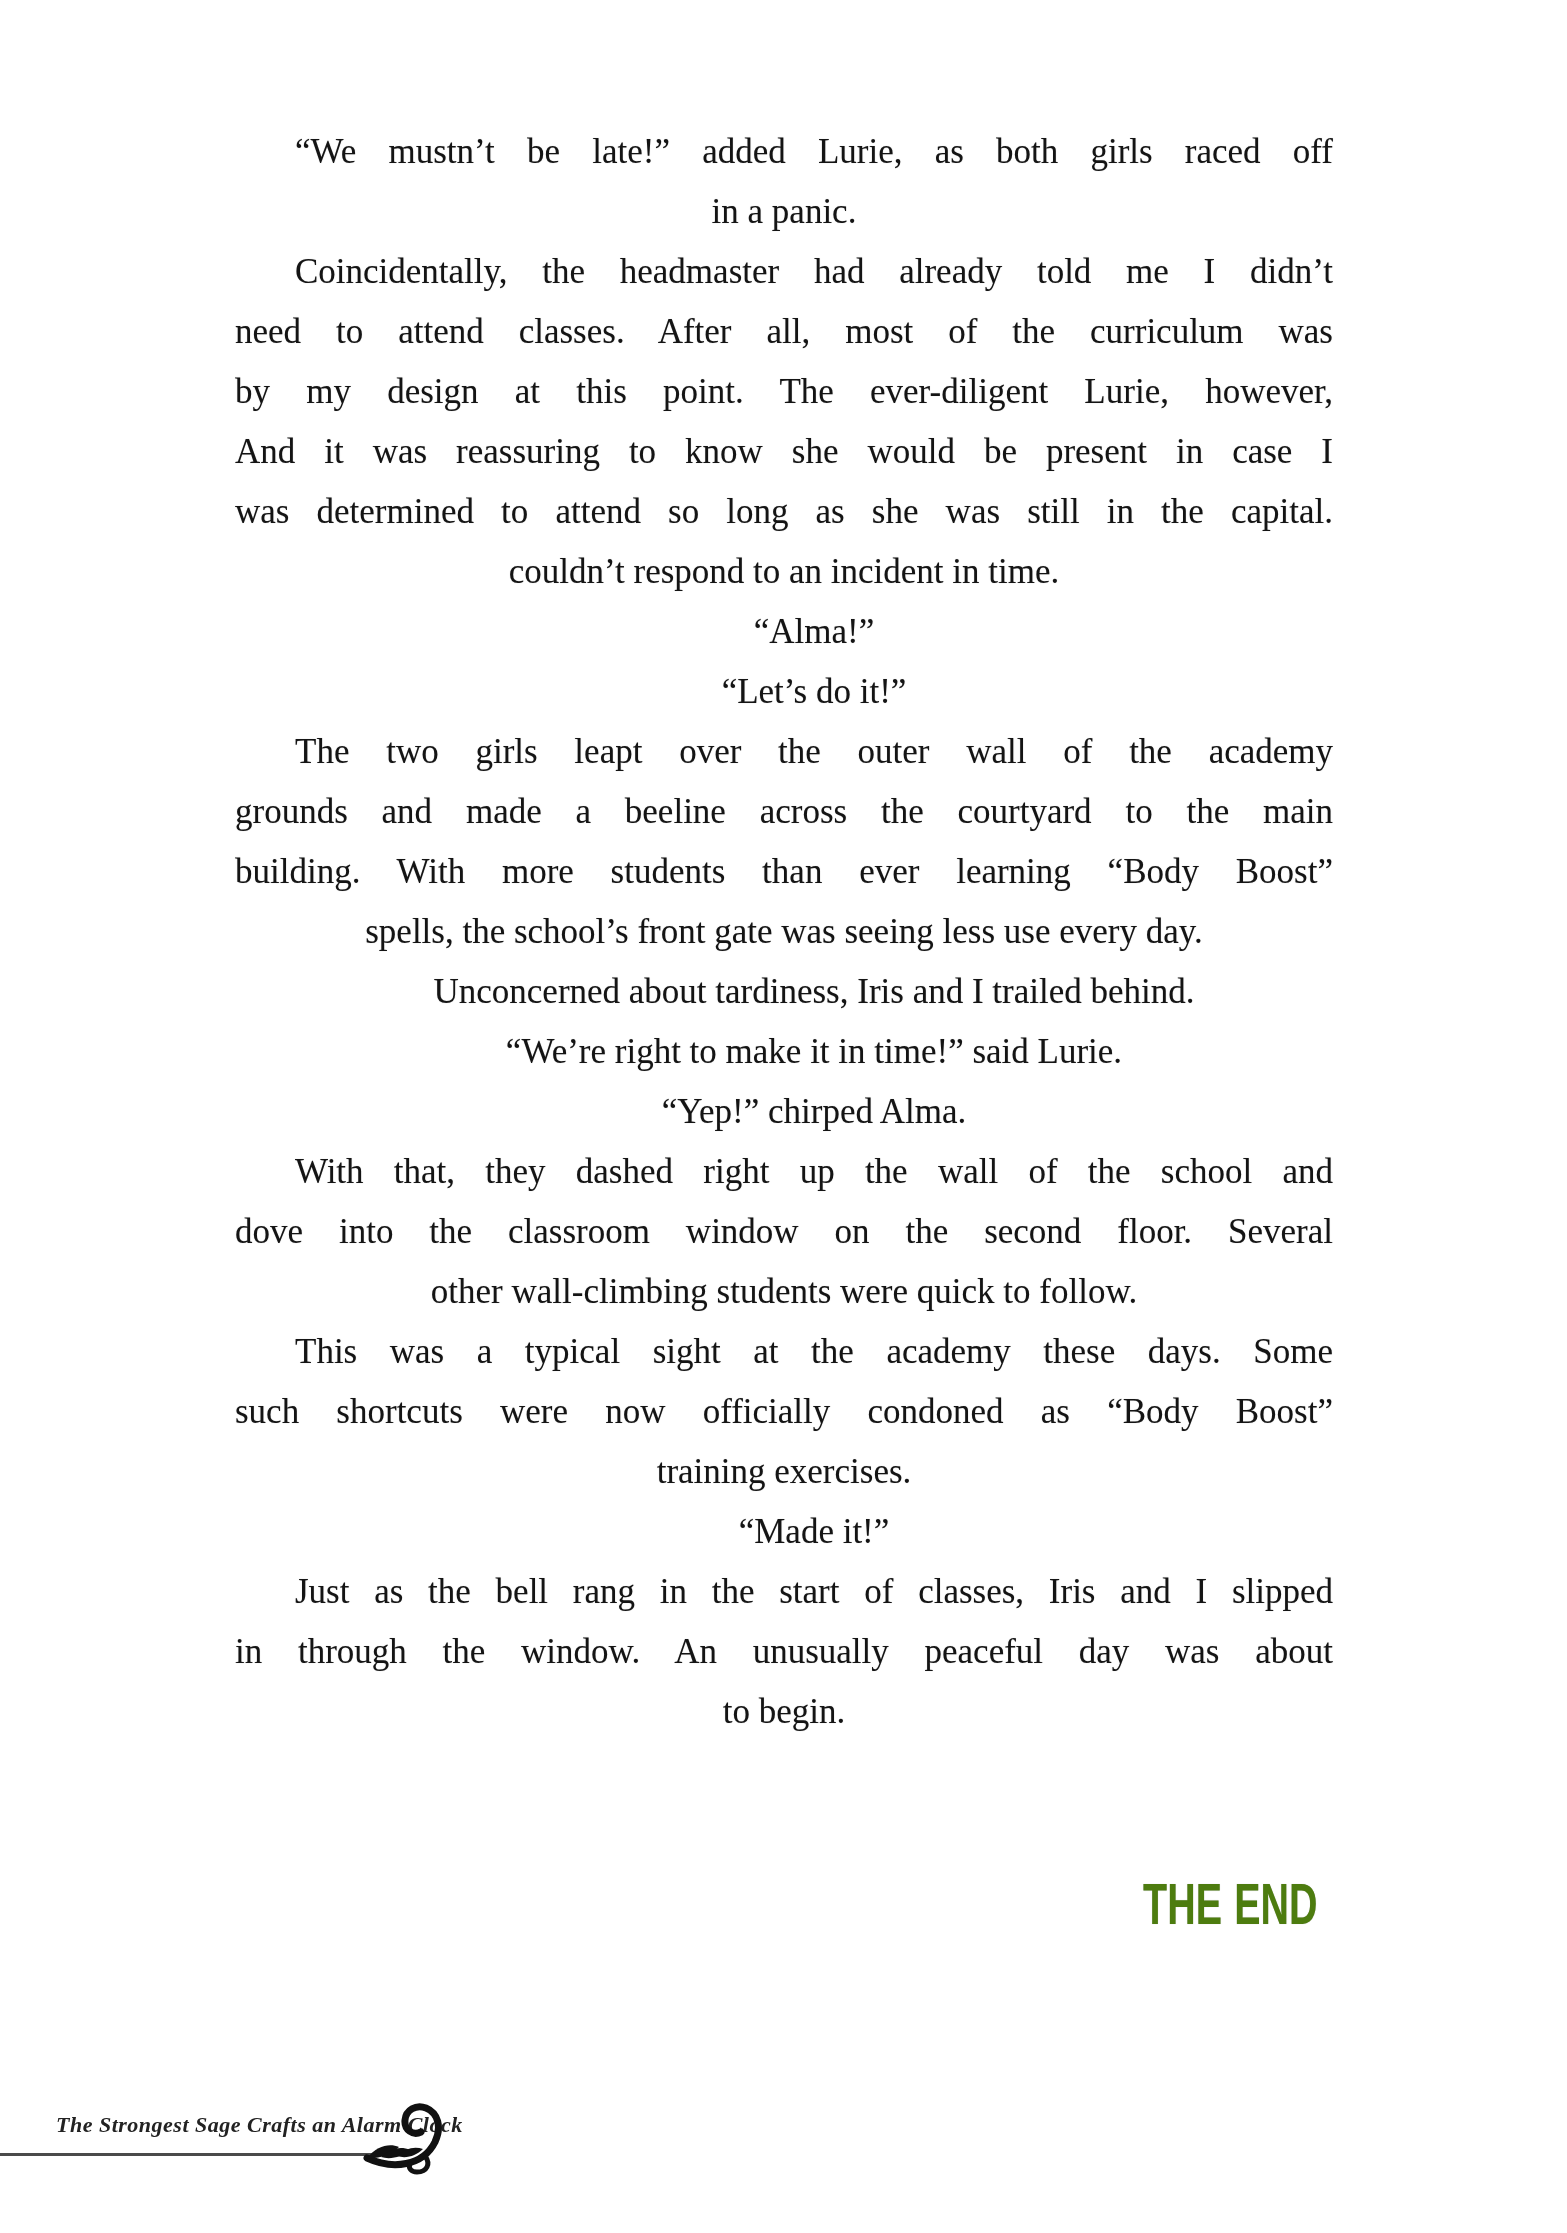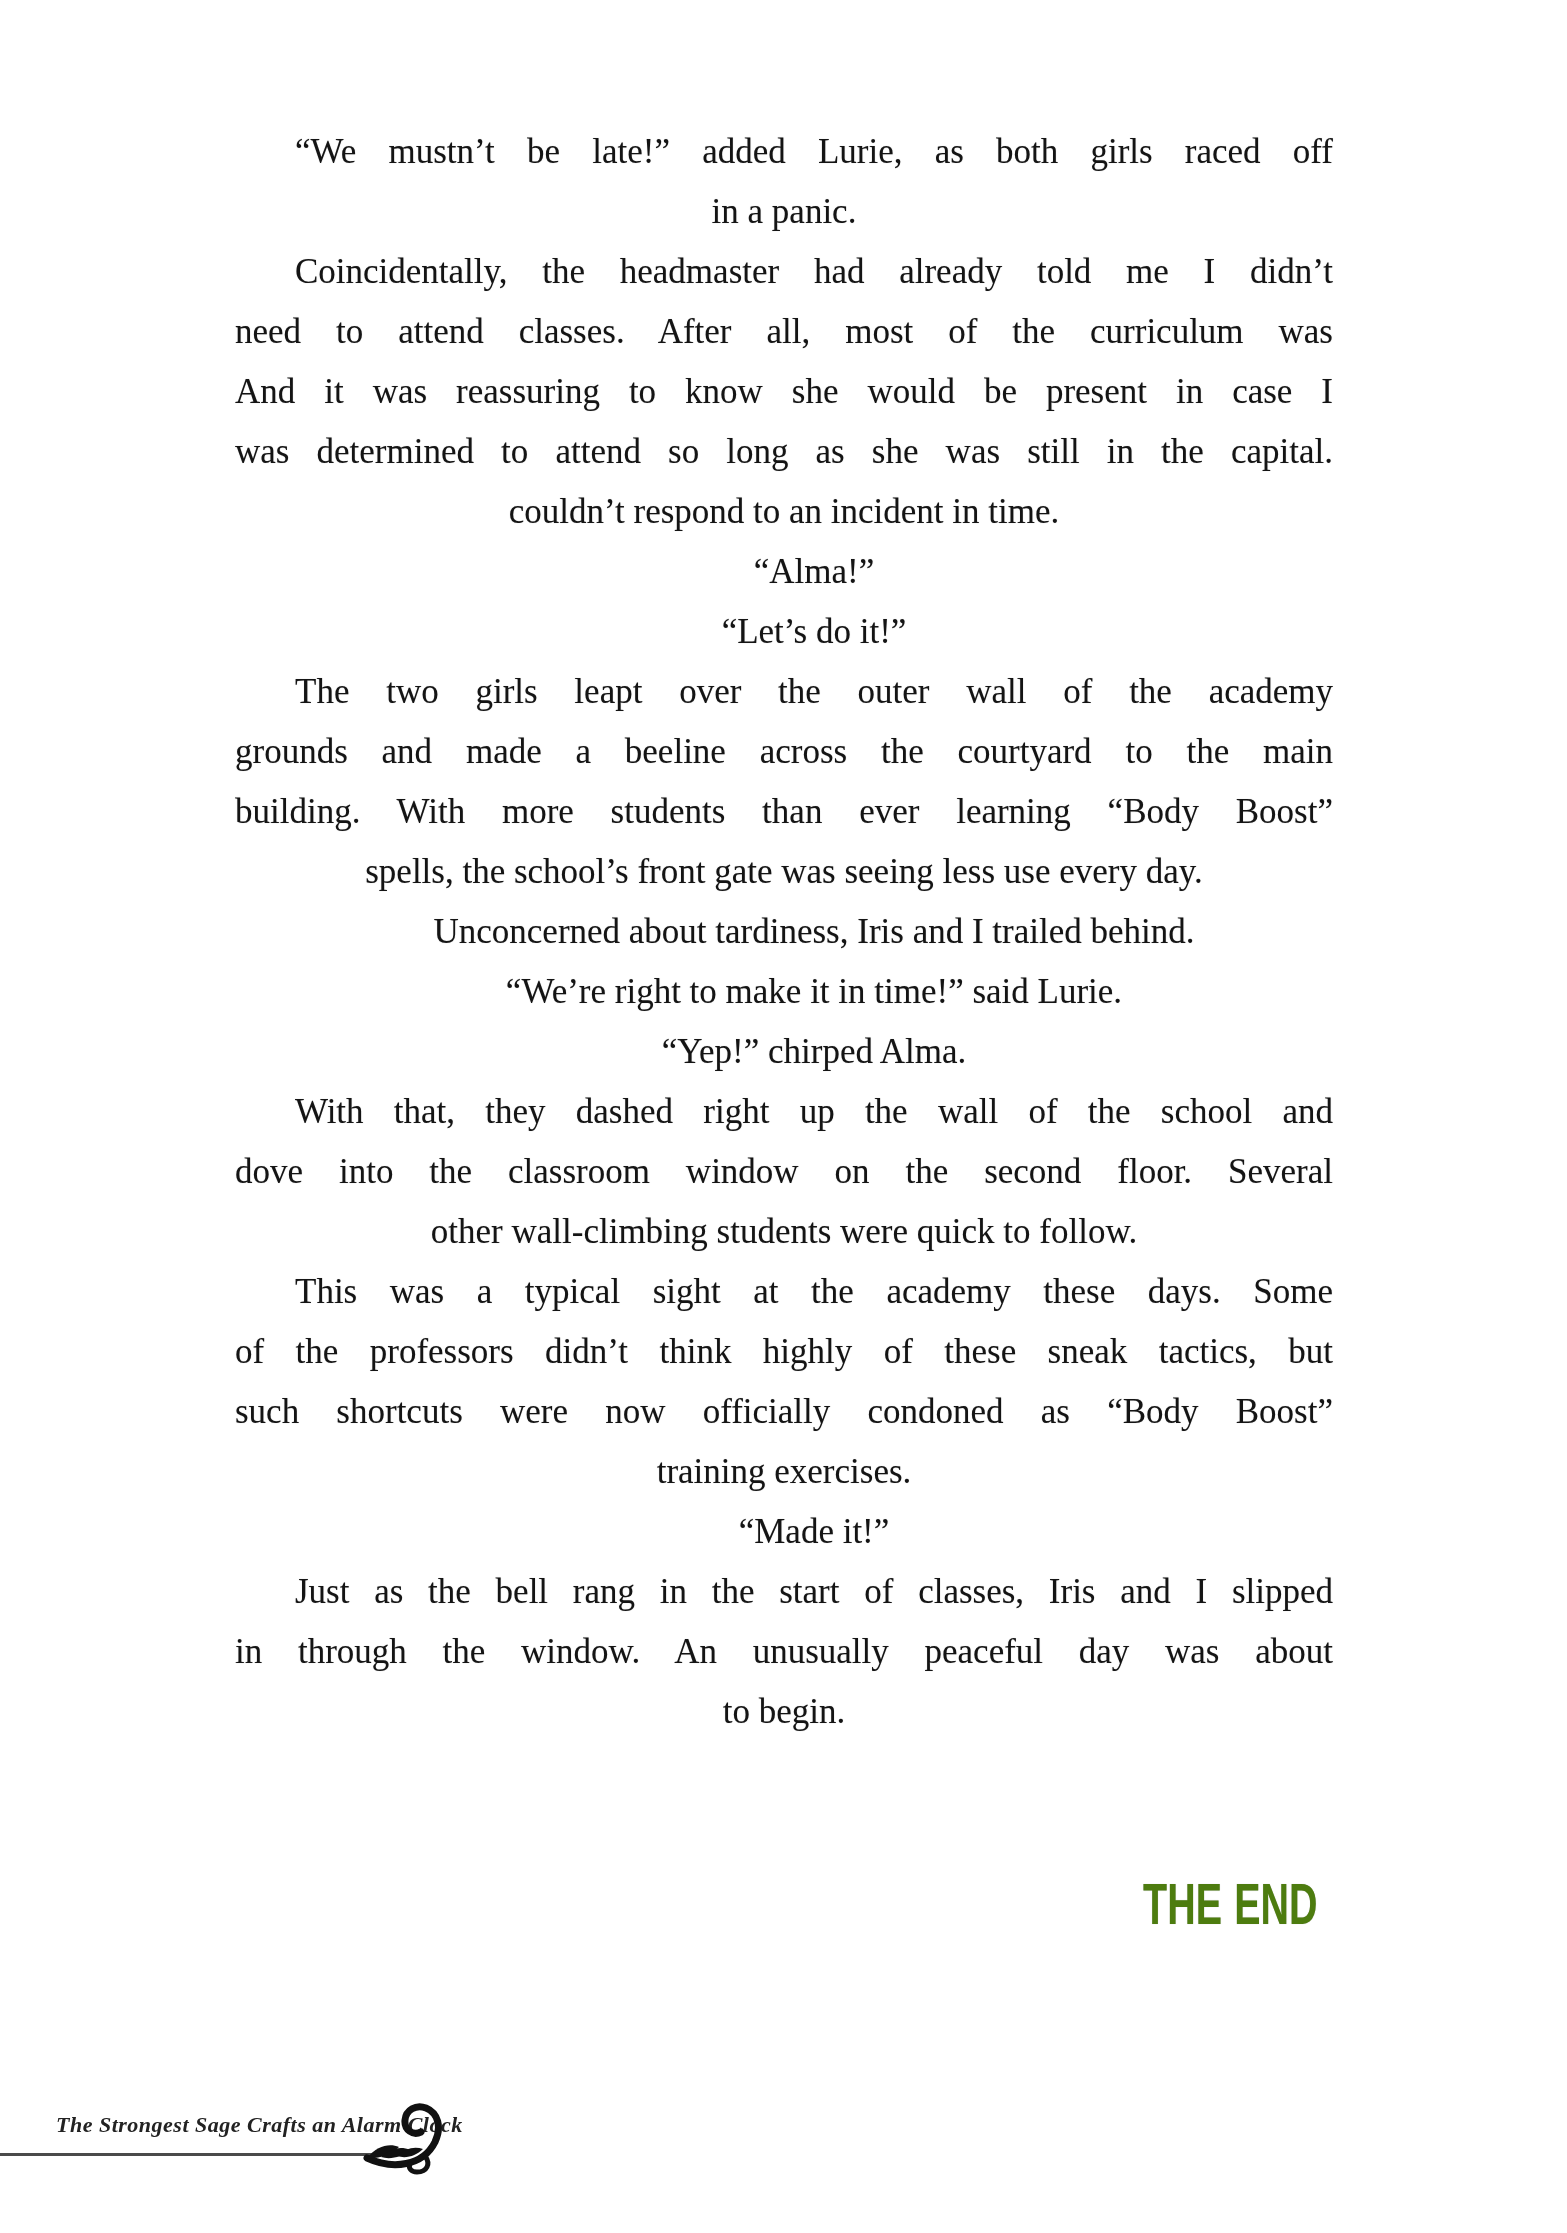--- a/index.html
+++ b/index.html
@@ -78,37 +78,37 @@
 <body>
 
 <div class="page" style="background: rgb(255, 255, 255);">
 
   <div class="text-block" style="color: rgb(20, 20, 20);">
 
   <div class="line justify indent">“We mustn’t be late!” added Lurie, as both girls raced off</div>
       <div class="line">in a panic.</div>
       <div class="line justify indent">Coincidentally, the headmaster had already told me I didn’t</div>
       <div class="line justify">need to attend classes. After all, most of the curriculum was</div>
+      <div class="line justify">by my design at this point. The ever-diligent Lurie, however,</div>
       <div class="line justify">And it was reassuring to know she would be present in case I</div>
       <div class="line justify">was determined to attend so long as she was still in the capital.</div>
       <div class="line">couldn’t respond to an incident in time.</div>
       <div class="line indent">“Alma!”</div>
       <div class="line indent">“Let’s do it!”</div>
       <div class="line justify indent">The two girls leapt over the outer wall of the academy</div>
       <div class="line justify">grounds and made a beeline across the courtyard to the main</div>
       <div class="line justify">building. With more students than ever learning “Body Boost”</div>
       <div class="line">spells, the school’s front gate was seeing less use every day.</div>
       <div class="line indent">Unconcerned about tardiness, Iris and I trailed behind.</div>
       <div class="line indent">“We’re right to make it in time!” said Lurie.</div>
       <div class="line indent">“Yep!” chirped Alma.</div>
       <div class="line justify indent">With that, they dashed right up the wall of the school and</div>
       <div class="line justify">dove into the classroom window on the second floor. Several</div>
       <div class="line">other wall-climbing students were quick to follow.</div>
       <div class="line justify indent">This was a typical sight at the academy these days. Some</div>
-      <div class="line justify">of the professors didn’t think highly of these sneak tactics, but</div>
       <div class="line justify">such shortcuts were now officially condoned as “Body Boost”</div>
       <div class="line">training exercises.</div>
       <div class="line indent">“Made it!”</div>
       <div class="line justify indent">Just as the bell rang in the start of classes, Iris and I slipped</div>
       <div class="line justify">in through the window. An unusually peaceful day was about</div>
       <div class="line">to begin.</div>
     </div>
 
   <div class="the-end">
     <span class="condensed">THE END</span>

